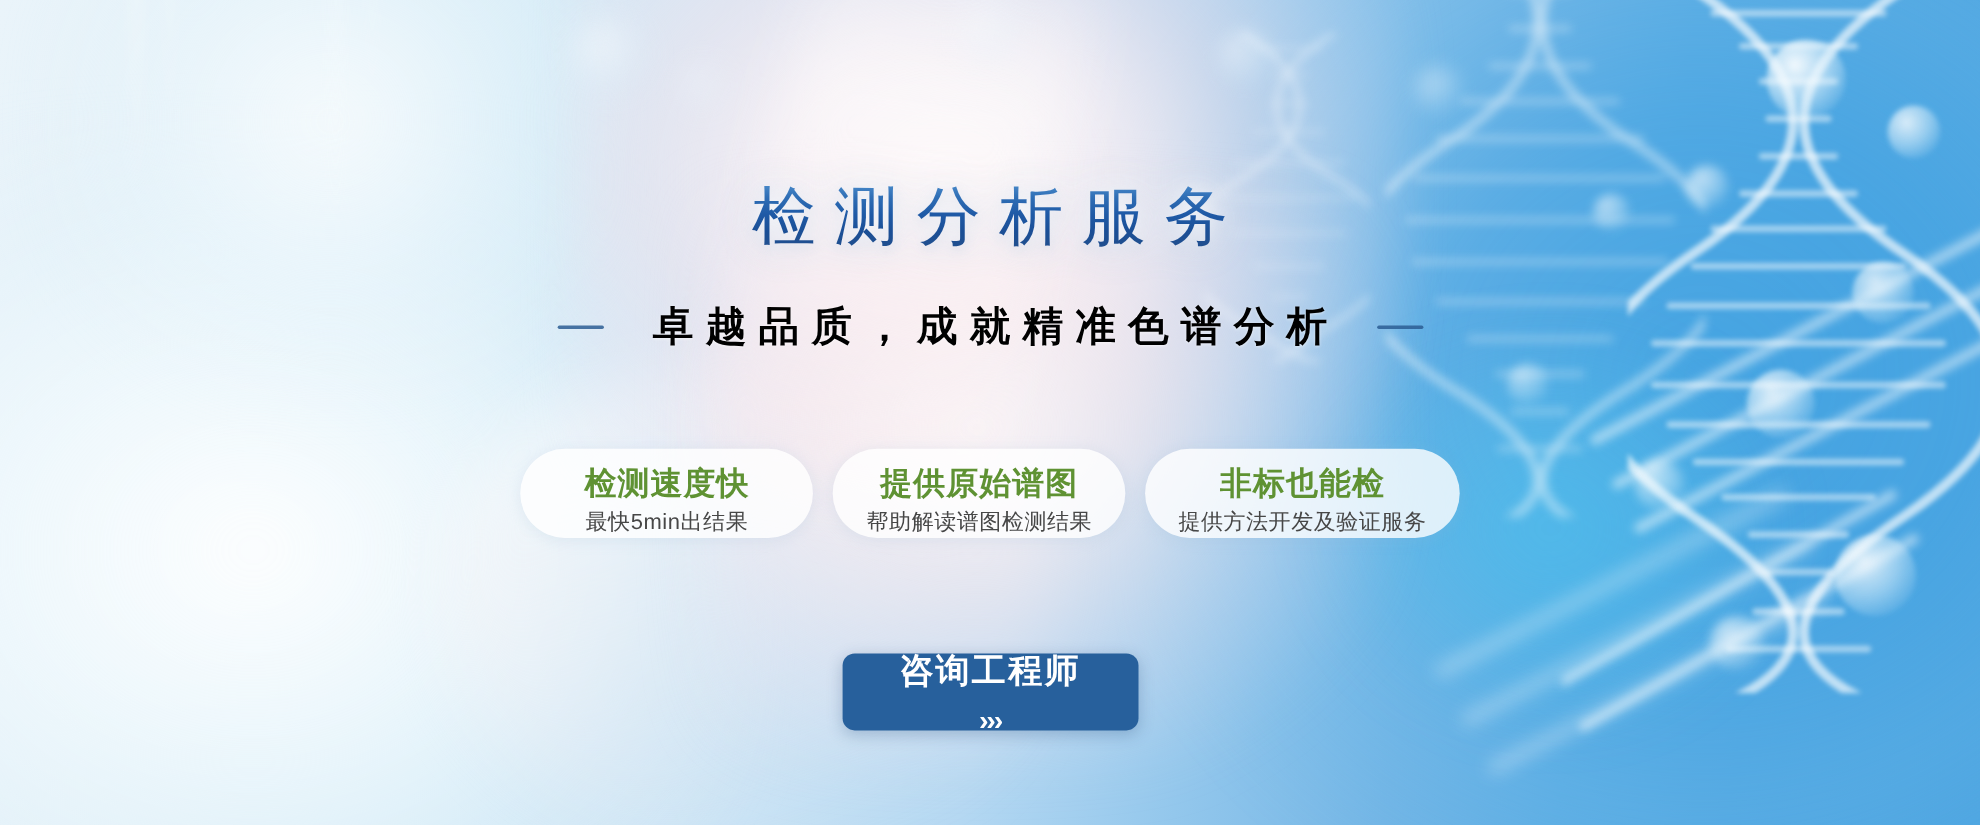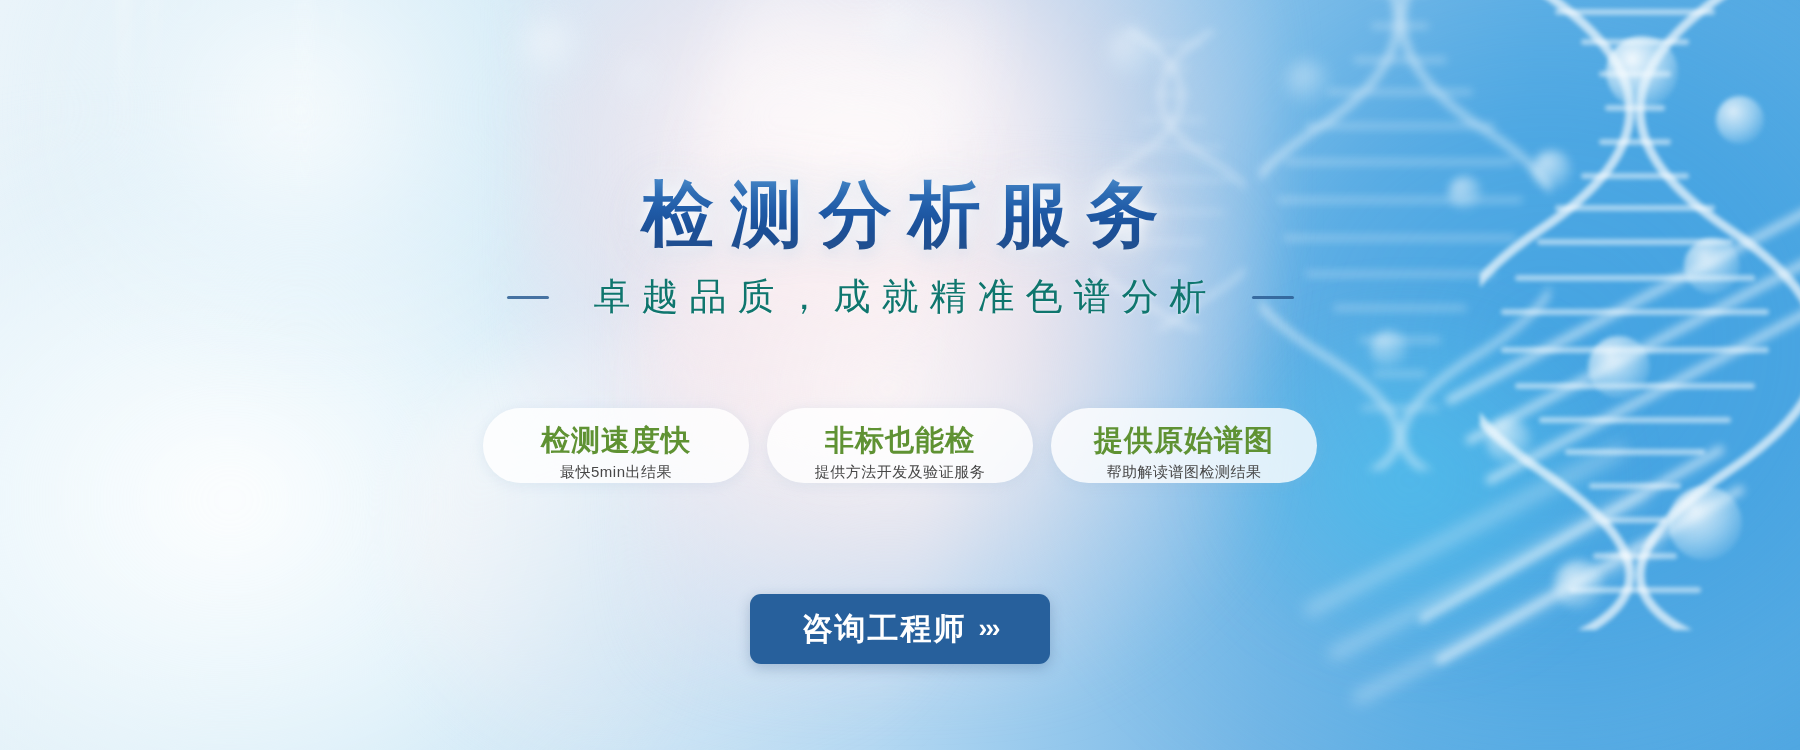--- a/index.html
+++ b/index.html
@@ -188,22 +188,22 @@
     position: absolute;
     inset: 0;
   }
 
   .title {
     position: absolute;
     left: 0;
     right: 0;
     top: 126px;
     text-align: center;
-    font-size: 72px;
-    font-weight: 700;
+    font-size: 58px;
+    font-weight: 400;
     letter-spacing: 17px;
     text-indent: 17px;
     line-height: 1.12;
     background: linear-gradient(180deg,
         #4e8fcd 0%,
         #2f6eb5 22%,
         #1f5aa6 46%,
         #1b4f96 70%,
         #234f8c 100%);
     -webkit-background-clip: text;
@@ -227,24 +227,24 @@
   }
   .sub-dash {
     width: 42px;
     height: 3px;
     background: #2c5d93;
     opacity: 0.85;
     border-radius: 2px;
   }
   .subtitle {
     font-size: 37px;
-    font-weight: 400;
+    font-weight: 700;
     letter-spacing: 11px;
     text-indent: 11px;
-    color: #0f766e;
+    color: #000000;
     white-space: nowrap;
     text-shadow: 0 1px 3px rgba(255,255,255,0.55);
   }
 
   .pills {
     position: absolute;
     left: 0;
     right: 0;
     top: 408px;
     display: flex;
@@ -263,21 +263,21 @@
   .pill-title {
     font-size: 29px;
     font-weight: 700;
     color: #5f9233;
     letter-spacing: 1px;
     line-height: 1.32;
     white-space: nowrap;
   }
   .pill-sub {
     margin-top: 3px;
-    font-size: 15px;
+    font-size: 20px;
     font-weight: 400;
     color: #474747;
     letter-spacing: 0.5px;
     line-height: 1.3;
     white-space: nowrap;
   }
 
   .cta-wrap {
     position: absolute;
     left: 0;
@@ -296,20 +296,21 @@
     border: none;
     border-radius: 11px;
     padding: 0 52px;
     height: 70px;
     font-family: inherit;
     font-size: 31px;
     font-weight: 700;
     letter-spacing: 2px;
     cursor: pointer;
     box-shadow: 0 4px 14px rgba(30,70,120,0.26);
+    flex-direction: column;
   }
   .cta-arrows {
     font-size: 26px;
     font-weight: 700;
     letter-spacing: -2px;
     line-height: 1;
     position: relative;
     top: -1px;
   }
 </style>
@@ -451,27 +452,27 @@
 
     <div class="pills">
 
       <div class="pill">
         <div class="pill-title">检测速度快</div>
         <div class="pill-sub">最快5min出结果</div>
       </div>
 
 
       <div class="pill">
+        <div class="pill-title">提供原始谱图</div>
+        <div class="pill-sub">帮助解读谱图检测结果</div>
+      </div>
+
+      <div class="pill">
         <div class="pill-title">非标也能检</div>
         <div class="pill-sub">提供方法开发及验证服务</div>
-      </div>
-
-      <div class="pill">
-        <div class="pill-title">提供原始谱图</div>
-        <div class="pill-sub">帮助解读谱图检测结果</div>
       </div>
 
     </div>
 
     <div class="cta-wrap">
       <button class="cta">
         <span>咨询工程师</span>
         <span class="cta-arrows">›››</span>
       </button>
     </div>

